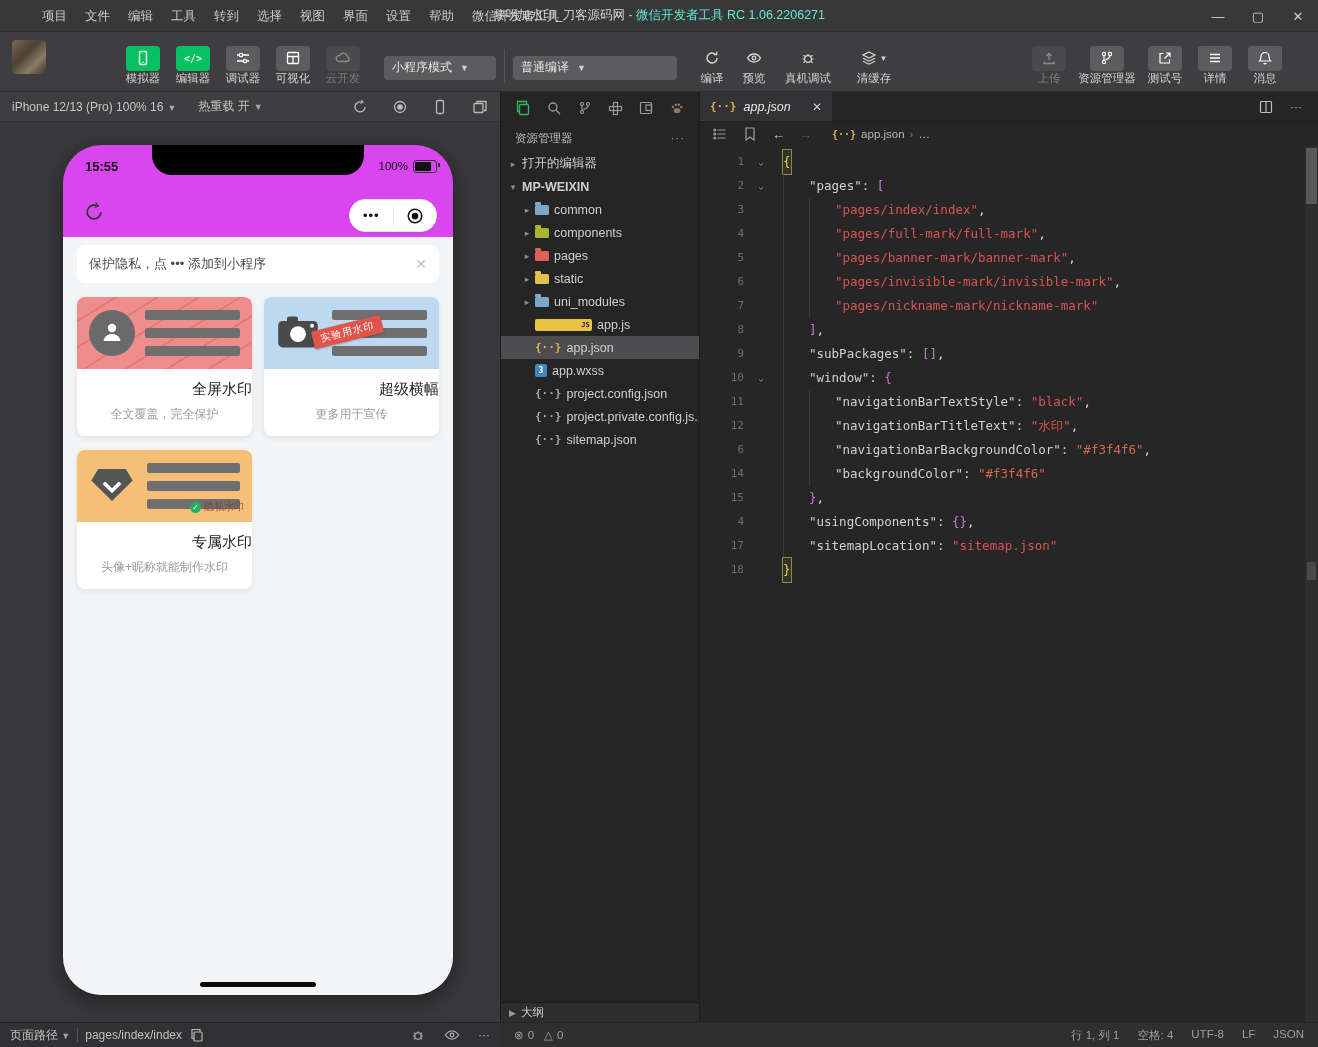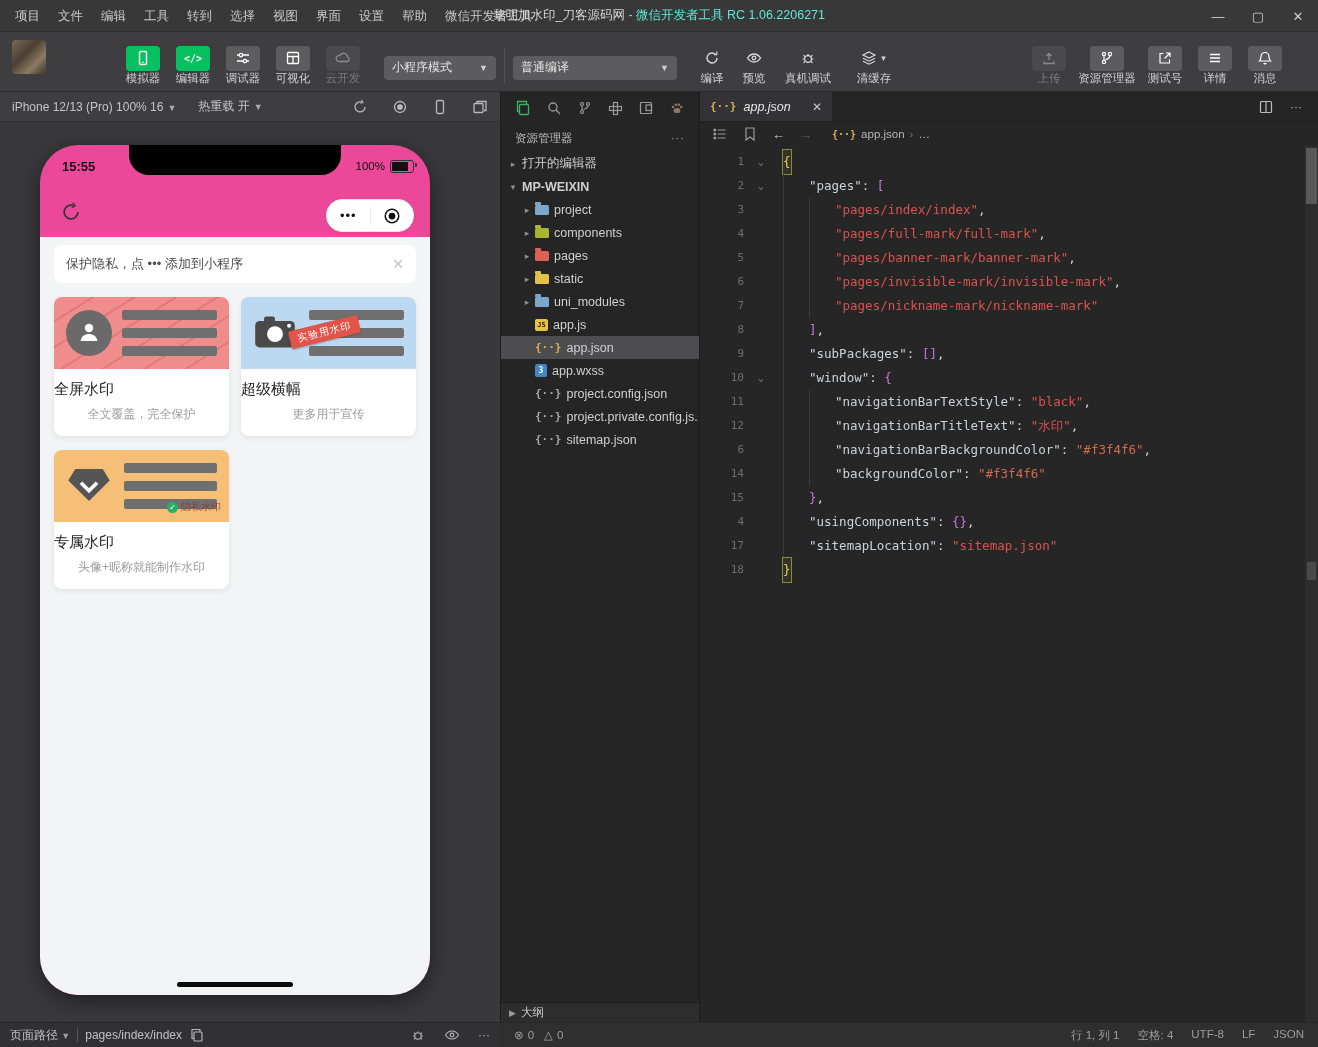--- a/index.html
+++ b/index.html
@@ -1,46 +1,46 @@
 <!DOCTYPE html>
 <html><head>
 <meta charset="utf-8">
 <style>
   html,body{margin:0;padding:0;background:#1b1b1b;font-family:"Liberation Sans",sans-serif;}
   #app{position:relative;width:1318px;height:1047px;background:#3a3a3c;overflow:hidden;color:#ccc;font-size:12px;}
   
   .titlebar{position:absolute;left:0;top:0;width:1318px;height:32px;background:#383838;display:flex;align-items:center;border-bottom:1px solid #2e2e2e;box-sizing:border-box;}
-  .menu-items{display:flex;align-items:center;padding-left:6px;}
+  .menu-items{display:flex;align-items:center;padding-left:6px;margin-left:27px;}
   .menu-item{padding:0 9px;color:#c9c9c9;font-size:12.5px;line-height:32px;cursor:default;}
   .win-title{position:absolute;left:50%;transform:translateX(-50%);white-space:nowrap;font-size:12.5px;color:#d6d6d6;}
   .win-title .dim{color:#5eead4;}
   .win-controls{position:absolute;right:0;top:0;height:32px;display:flex;}
   .win-btn{width:40px;height:32px;display:flex;align-items:center;justify-content:center;color:#cfcfcf;font-size:13px;}
   
   .toolbar{position:absolute;left:0;top:32px;width:1318px;height:60px;background:#3e3e40;border-bottom:1px solid #2a2a2a;box-sizing:border-box;display:flex;align-items:center;}
   .avatar{width:34px;height:34px;border-radius:4px;margin:0 0 10px 12px;background:linear-gradient(135deg,#7a6a55 0%,#4c4034 40%,#8c7a62 70%,#3c342a 100%);}
   .tb-group{display:flex;align-items:flex-start;}
   .tbtn{display:flex;flex-direction:column;align-items:center;width:50px;margin-top:8px;}
   .tbtn .sq{width:34px;height:25px;border-radius:4px;background:#5c5c5e;display:flex;align-items:center;justify-content:center;color:#f2f2f2;}
   .tbtn .lbl{margin-top:0;font-size:11.5px;color:#d2d2d2;white-space:nowrap;}
   .tbtn.green .sq{background:#07c160;}
   .tbtn.disabled .sq{background:#4a4a4c;color:#7a7a7a;}
   .tbtn.disabled .lbl{color:#7d7d7d;}
   .tbtn.wide{width:66px;}
   .vdiv{width:1px;height:34px;background:#555;margin:8px 8px 0 8px;}
-  .pill{height:24px;border-radius:4px;background:#5c5c5e;color:#e4e4e4;display:flex;align-items:center;font-size:12px;padding:0 8px;margin-top:12px;justify-content:space-between;}
+  .pill{height:24px;border-radius:4px;background:#5c5c5e;color:#e4e4e4;display:flex;align-items:center;font-size:12px;padding:0 8px;margin-top:12px;justify-content:flex-start;}
   .pill .caret{color:#cfcfcf;font-size:9px;margin-left:8px;}
   .tb-right{margin-left:auto;display:flex;align-items:flex-start;padding-right:28px;}
   .icon-12{width:16px;height:16px;display:block;}
   
   .sim{position:absolute;left:0;top:92px;width:500px;height:930px;background:#39393b;}
   .sim-bar{height:30px;background:#3e3e40;display:flex;align-items:center;padding:0 12px;color:#c5c5c5;font-size:12px;border-bottom:1px solid #303030;box-sizing:border-box;}
   .sim-bar .caret{font-size:9px;color:#a9a9a9;margin-left:4px;}
   .sim-bar-icons{margin-left:auto;display:flex;gap:24px;color:#b9b9b9;}
-  .phone{position:absolute;left:40px;top:53px;width:390px;height:850px;background:#ec4899;border-radius:38px;box-shadow:0 6px 22px rgba(0,0,0,.45);overflow:hidden;}
+  .phone{position:absolute;left:63px;top:53px;width:390px;height:850px;background:#d946ef;border-radius:38px;box-shadow:0 6px 22px rgba(0,0,0,.45);overflow:hidden;}
   .notch{position:absolute;left:50%;transform:translateX(-50%);top:0;width:212px;height:30px;background:#000;border-radius:0 0 20px 20px;}
   .pstatus{position:absolute;left:0;top:0;width:100%;height:42px;display:flex;align-items:center;}
   .ptime{margin-left:22px;font-size:13px;color:#111;font-weight:600;}
   .pbatt{margin-left:auto;margin-right:16px;display:flex;align-items:center;gap:5px;font-size:11.5px;color:#111;}
   .batt{width:22px;height:11px;border:1px solid #333;border-radius:3px;position:relative;}
   .batt::after{content:'';position:absolute;right:-4px;top:2.5px;width:2px;height:4px;background:#333;border-radius:0 1px 1px 0;}
   .batt i{position:absolute;left:1px;top:1px;bottom:1px;width:16px;background:#111;border-radius:1px;}
   .pnav{position:absolute;left:0;top:48px;width:100%;height:44px;}
   .pback{position:absolute;left:20px;top:8px;color:#222;}
   .capsule{position:absolute;right:16px;top:6px;width:86px;height:31px;border:1px solid #e6e6e6;border-radius:16px;background:#fff;display:flex;align-items:center;box-shadow:0 1px 3px rgba(0,0,0,.06);}
@@ -56,39 +56,39 @@
   .banner.red{background:#ef8c8c;background-image:repeating-linear-gradient(-32deg,rgba(190,45,45,.20) 0 2px,transparent 2px 22px);}
   .banner.green{background:#8fd8a7;}
   .banner.blue{background:#bdd8f1;}
   .banner.orange{background:#f6bf77;}
   .bicon-circle{width:46px;height:46px;border-radius:50%;background:#6a6a6a;display:flex;align-items:center;justify-content:center;flex:0 0 auto;}
   .bars{display:flex;flex-direction:column;gap:8px;flex:1;}
   .bars i{display:block;height:10px;border-radius:2px;background:#6f6f6f;}
   .ribbon{position:absolute;left:48px;top:26px;background:#e0544a;color:#fff;font-size:10px;padding:2px 8px;transform:rotate(-14deg);border-radius:2px;letter-spacing:1px;box-shadow:0 1px 2px rgba(0,0,0,.25);}
   .badge{position:absolute;right:8px;bottom:8px;display:flex;align-items:center;gap:3px;font-size:10px;color:rgba(140,60,40,.85);}
   .badge .gdot{width:11px;height:11px;border-radius:50%;background:#2aae67;display:inline-flex;align-items:center;justify-content:center;color:#fff;font-size:8px;}
-  .card-title{text-align:left;margin-top:11px;font-size:15px;color:#222;}
+  .card-title{text-align:right;margin-top:11px;font-size:15px;color:#222;}
   .card-sub{text-align:center;margin-top:7px;margin-bottom:13px;font-size:12px;color:#9b9b9b;}
   .adbar{margin:16px 14px 0 14px;height:44px;background:#e3e3e4;border-radius:2px;display:flex;align-items:center;justify-content:center;color:#969696;font-size:12.5px;}
   .home-ind{position:absolute;left:50%;transform:translateX(-50%);bottom:8px;width:116px;height:5px;border-radius:3px;background:#0a0a0a;}
   
   .explorer{position:absolute;left:500px;top:92px;width:200px;height:930px;background:#252526;border-left:1px solid #1c1c1c;border-right:1px solid #1c1c1c;box-sizing:border-box;}
   .act-row{height:32px;display:flex;align-items:center;justify-content:space-between;padding:0 14px;}
   .act-ic{color:#9a9a9a;display:flex;}
   .act-ic.active{color:#35b463;}
   .exp-head{height:28px;display:flex;align-items:center;padding:0 14px;color:#bdbdbd;font-size:11.5px;}
   .exp-head .more{margin-left:auto;color:#9a9a9a;letter-spacing:1px;}
   .trow{height:23px;display:flex;align-items:center;color:#cfcfcf;font-size:12.5px;white-space:nowrap;overflow:hidden;}
   .trow.sel{background:#4d4d50;}
   .trow .chev{width:12px;text-align:center;color:#8f8f8f;font-size:9px;flex:0 0 auto;}
   .trow .ficon{margin:0 5px 0 2px;flex:0 0 auto;display:inline-flex;align-items:center;justify-content:center;}
   .folder{width:14px;height:10px;border-radius:1.5px;position:relative;}
   .folder::before{content:'';position:absolute;top:-3px;left:0;width:6px;height:3px;background:inherit;border-radius:1px 1px 0 0;}
   .f-blue{background:#7ba7c9;} .f-green{background:#a9b431;} .f-red{background:#df6054;} .f-yellow{background:#e2c04a;}
-  .fi-js{width:13px;height:12px;background:#e8c341;color:#1c1c1c;font:700 7px "DejaVu Sans Mono",monospace;display:flex;align-items:center;justify-content:center;border-radius:2px;}
+  .fi-js{width:13px;height:12px;background:#e8c341;color:#1c1c1c;font:700 7px "DejaVu Sans Mono",monospace;display:flex;align-items:center;justify-content:center;border-radius:2px;padding-left:44px;}
   .fi-json{color:#e0b152;font:700 11px "DejaVu Sans Mono",monospace;}
   .fi-json.gray{color:#a9a9a9;}
   .fi-wxss{width:12px;height:13px;background:#3f87c5;color:#fff;font:700 8px "DejaVu Sans Mono",monospace;display:flex;align-items:center;justify-content:center;border-radius:2px;}
   .outline-row{position:absolute;left:0;bottom:0;width:100%;height:20px;background:#2d2d2e;border-top:1px solid #1c1c1c;display:flex;align-items:center;padding:0 8px;box-sizing:border-box;color:#c9c9c9;font-size:11.5px;gap:5px;}
   .outline-row .chev{font-size:9px;color:#9a9a9a;}
   
   .editor{position:absolute;left:700px;top:92px;width:618px;height:930px;background:#262627;}
   .tabbar{height:30px;background:#252526;display:flex;align-items:stretch;border-bottom:1px solid #1f1f1f;box-sizing:border-box;}
   .tab{width:112px;background:#333336;display:flex;align-items:center;padding:0 10px;gap:7px;color:#e6e6e6;font-size:12.5px;font-style:italic;}
   .tab .tjson{color:#e0b152;font:700 11px "DejaVu Sans Mono",monospace;font-style:normal;}
@@ -498,21 +498,21 @@
         <div class="trow" style="padding-left: 6px;">
           <span class="chev">▾</span>
           <span style="width: 3px;"></span>
           <span style="font-weight: 700;">MP-WEIXIN</span>
         </div>
         <div class="trow" style="padding-left: 20px;">
           <span class="chev">▸</span>
           <span class="ficon">
             <span class="folder f-blue"></span>
           </span>
-          <span>project</span>
+          <span>common</span>
         </div>
         <div class="trow" style="padding-left: 20px;">
           <span class="chev">▸</span>
           <span class="ficon">
             <span class="folder f-green"></span>
           </span>
           <span>components</span>
         </div>
         <div class="trow" style="padding-left: 20px;">
           <span class="chev">▸</span>

